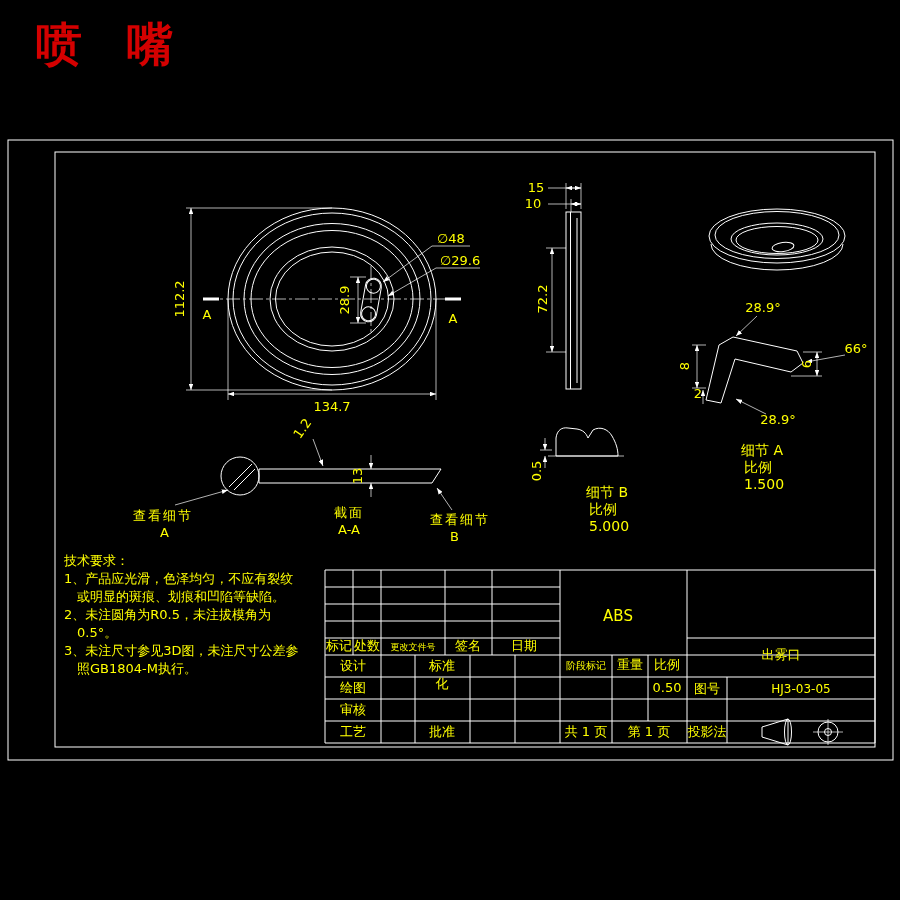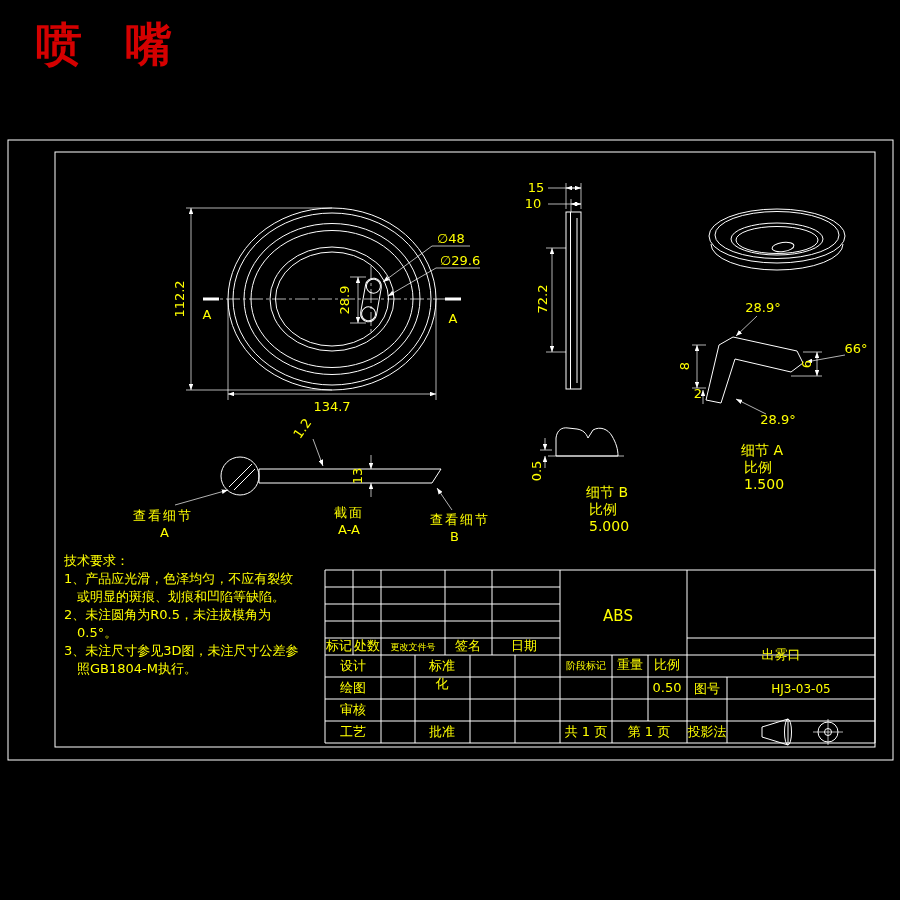--- a/index.html
+++ b/index.html
@@ -1,18 +1,18 @@
 <!DOCTYPE html>
 <html><head>
 <meta charset="utf-8">
 <style>
   html,body{margin:0;padding:0;}
   body{width:900px;height:900px;background:#000;position:relative;overflow:hidden;
        font-family:"DejaVu Sans",sans-serif;}
-  #title{position:absolute;left:36px;top:14px;font-family:Liberation Serif, serif;
+  #title{position:absolute;left:36px;top:14px;font-family:Liberation Sans, sans-serif;
          font-weight:bold;font-size:46px;color:#d40000;letter-spacing:16px;}
   svg{position:absolute;left:0;top:0;}
   text{fill:#ffff00;font-size:13px;font-family:"DejaVu Sans",sans-serif;}
   .ln{stroke:#fff;fill:none;stroke-width:1;}
   .thin{stroke:#fff;fill:none;stroke-width:0.7;}
   .cl{stroke:#fff;fill:none;stroke-width:0.7;stroke-dasharray:14 3 3 3;}
   .thick{stroke:#fff;fill:none;stroke-width:3;}
   .tb{font-size:11px;}
   .tbs{font-size:9px;}
   .zh{letter-spacing:2px;}

